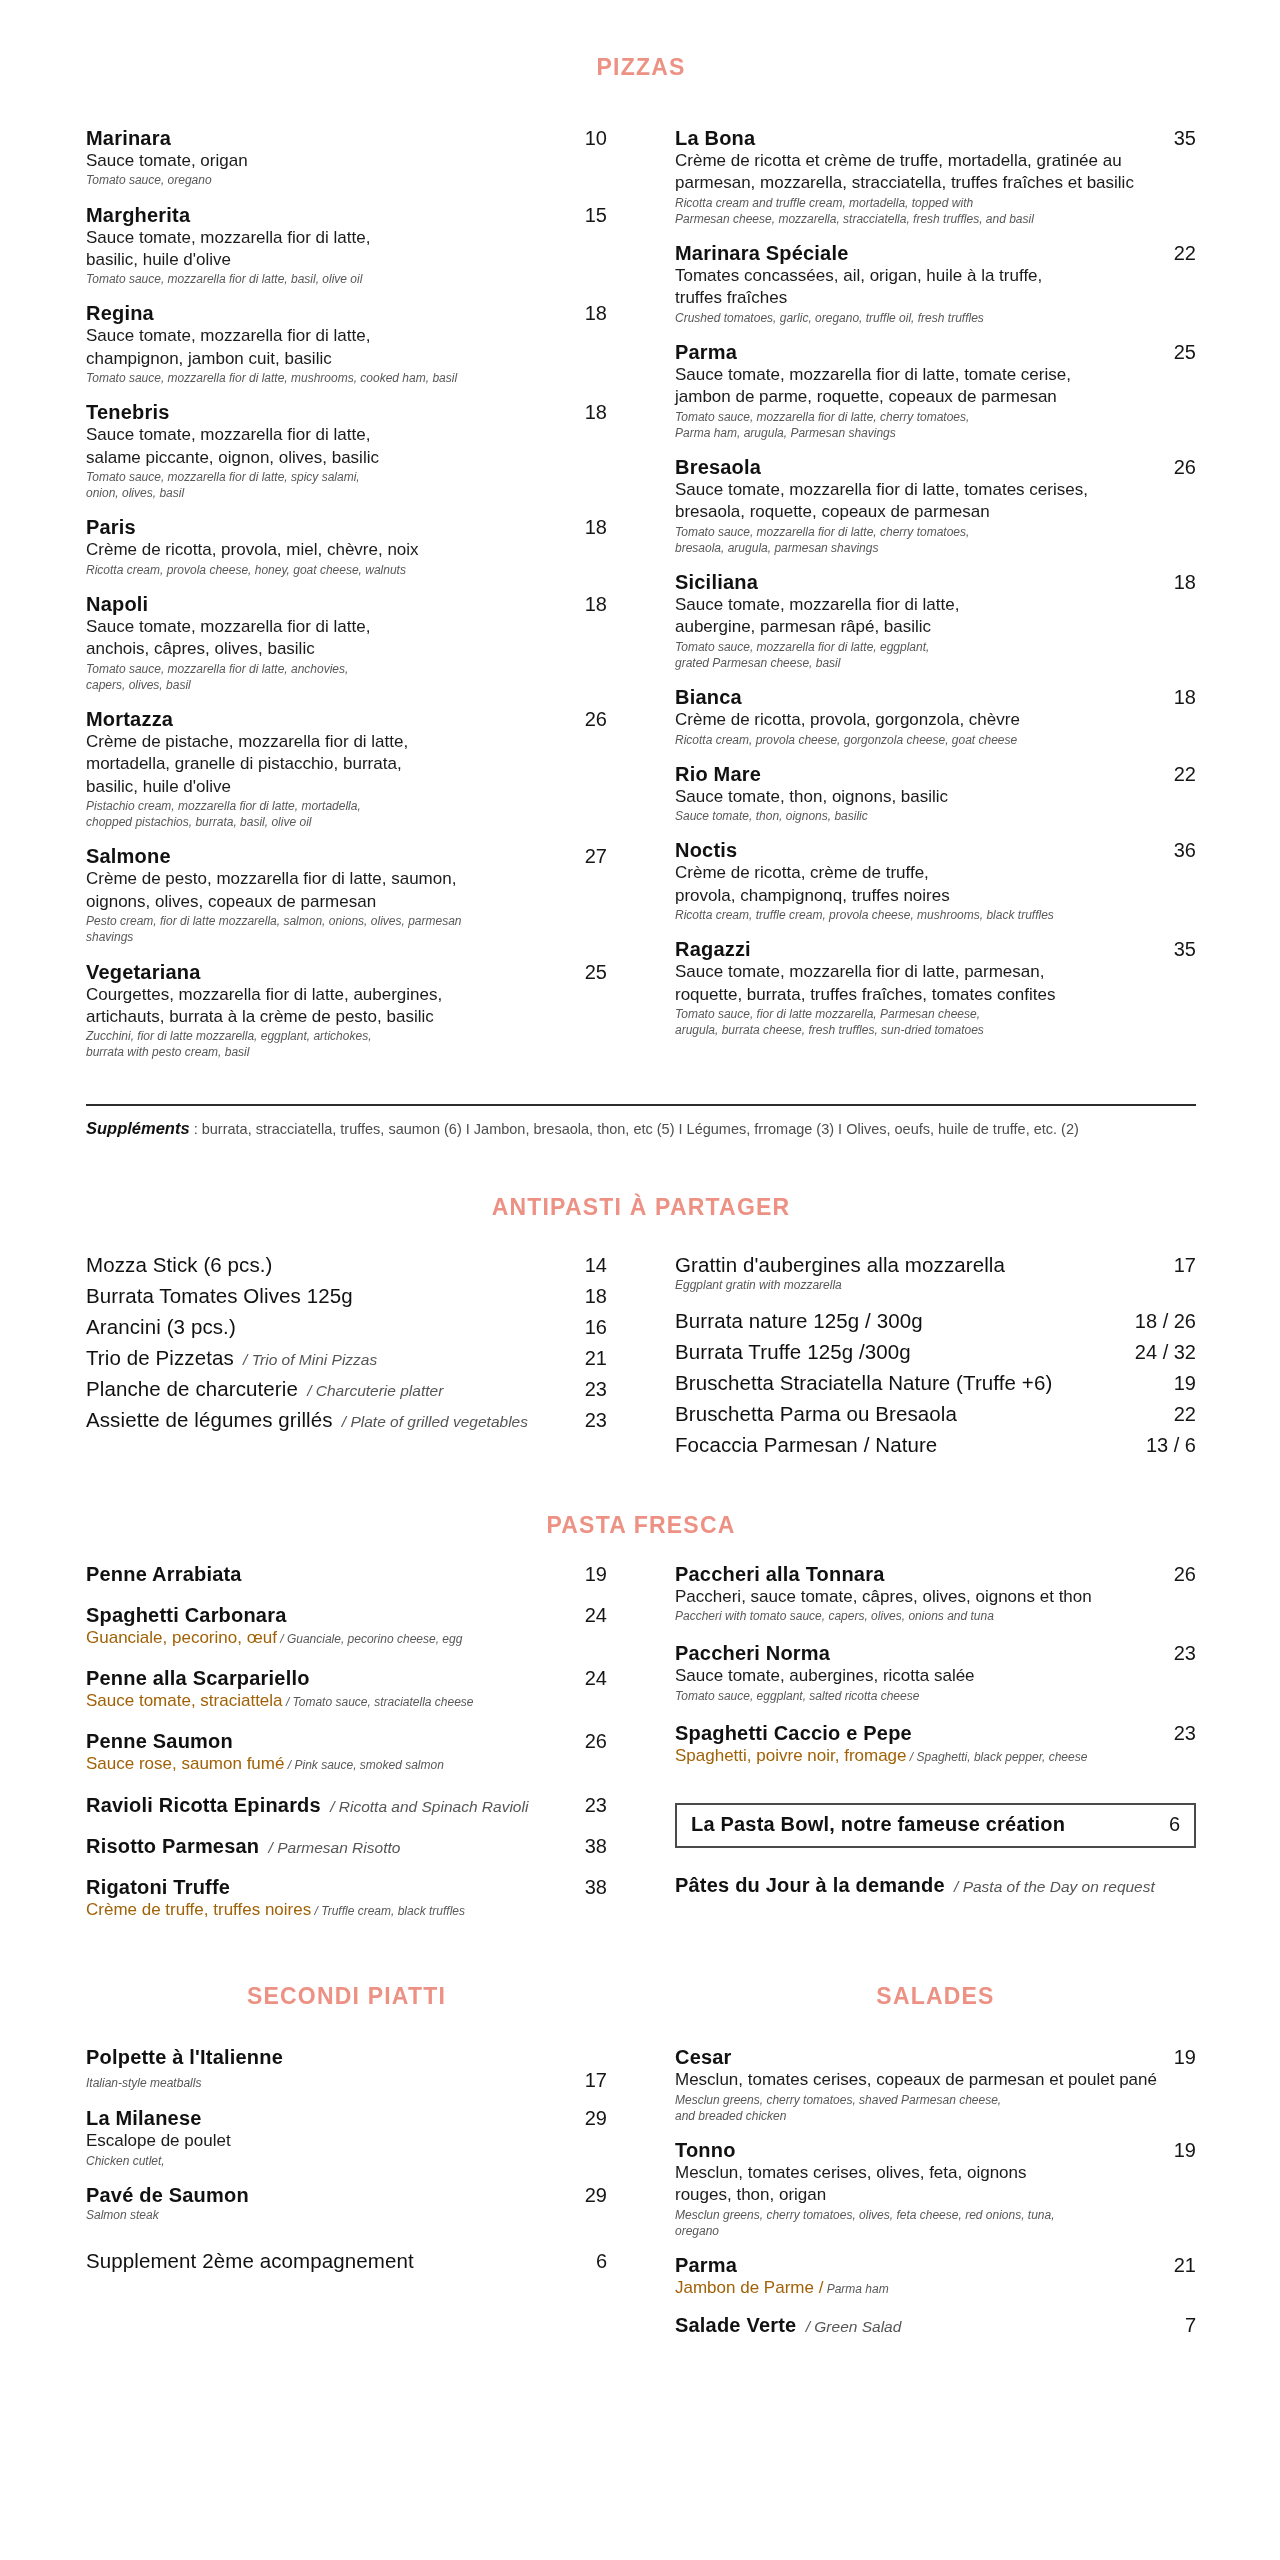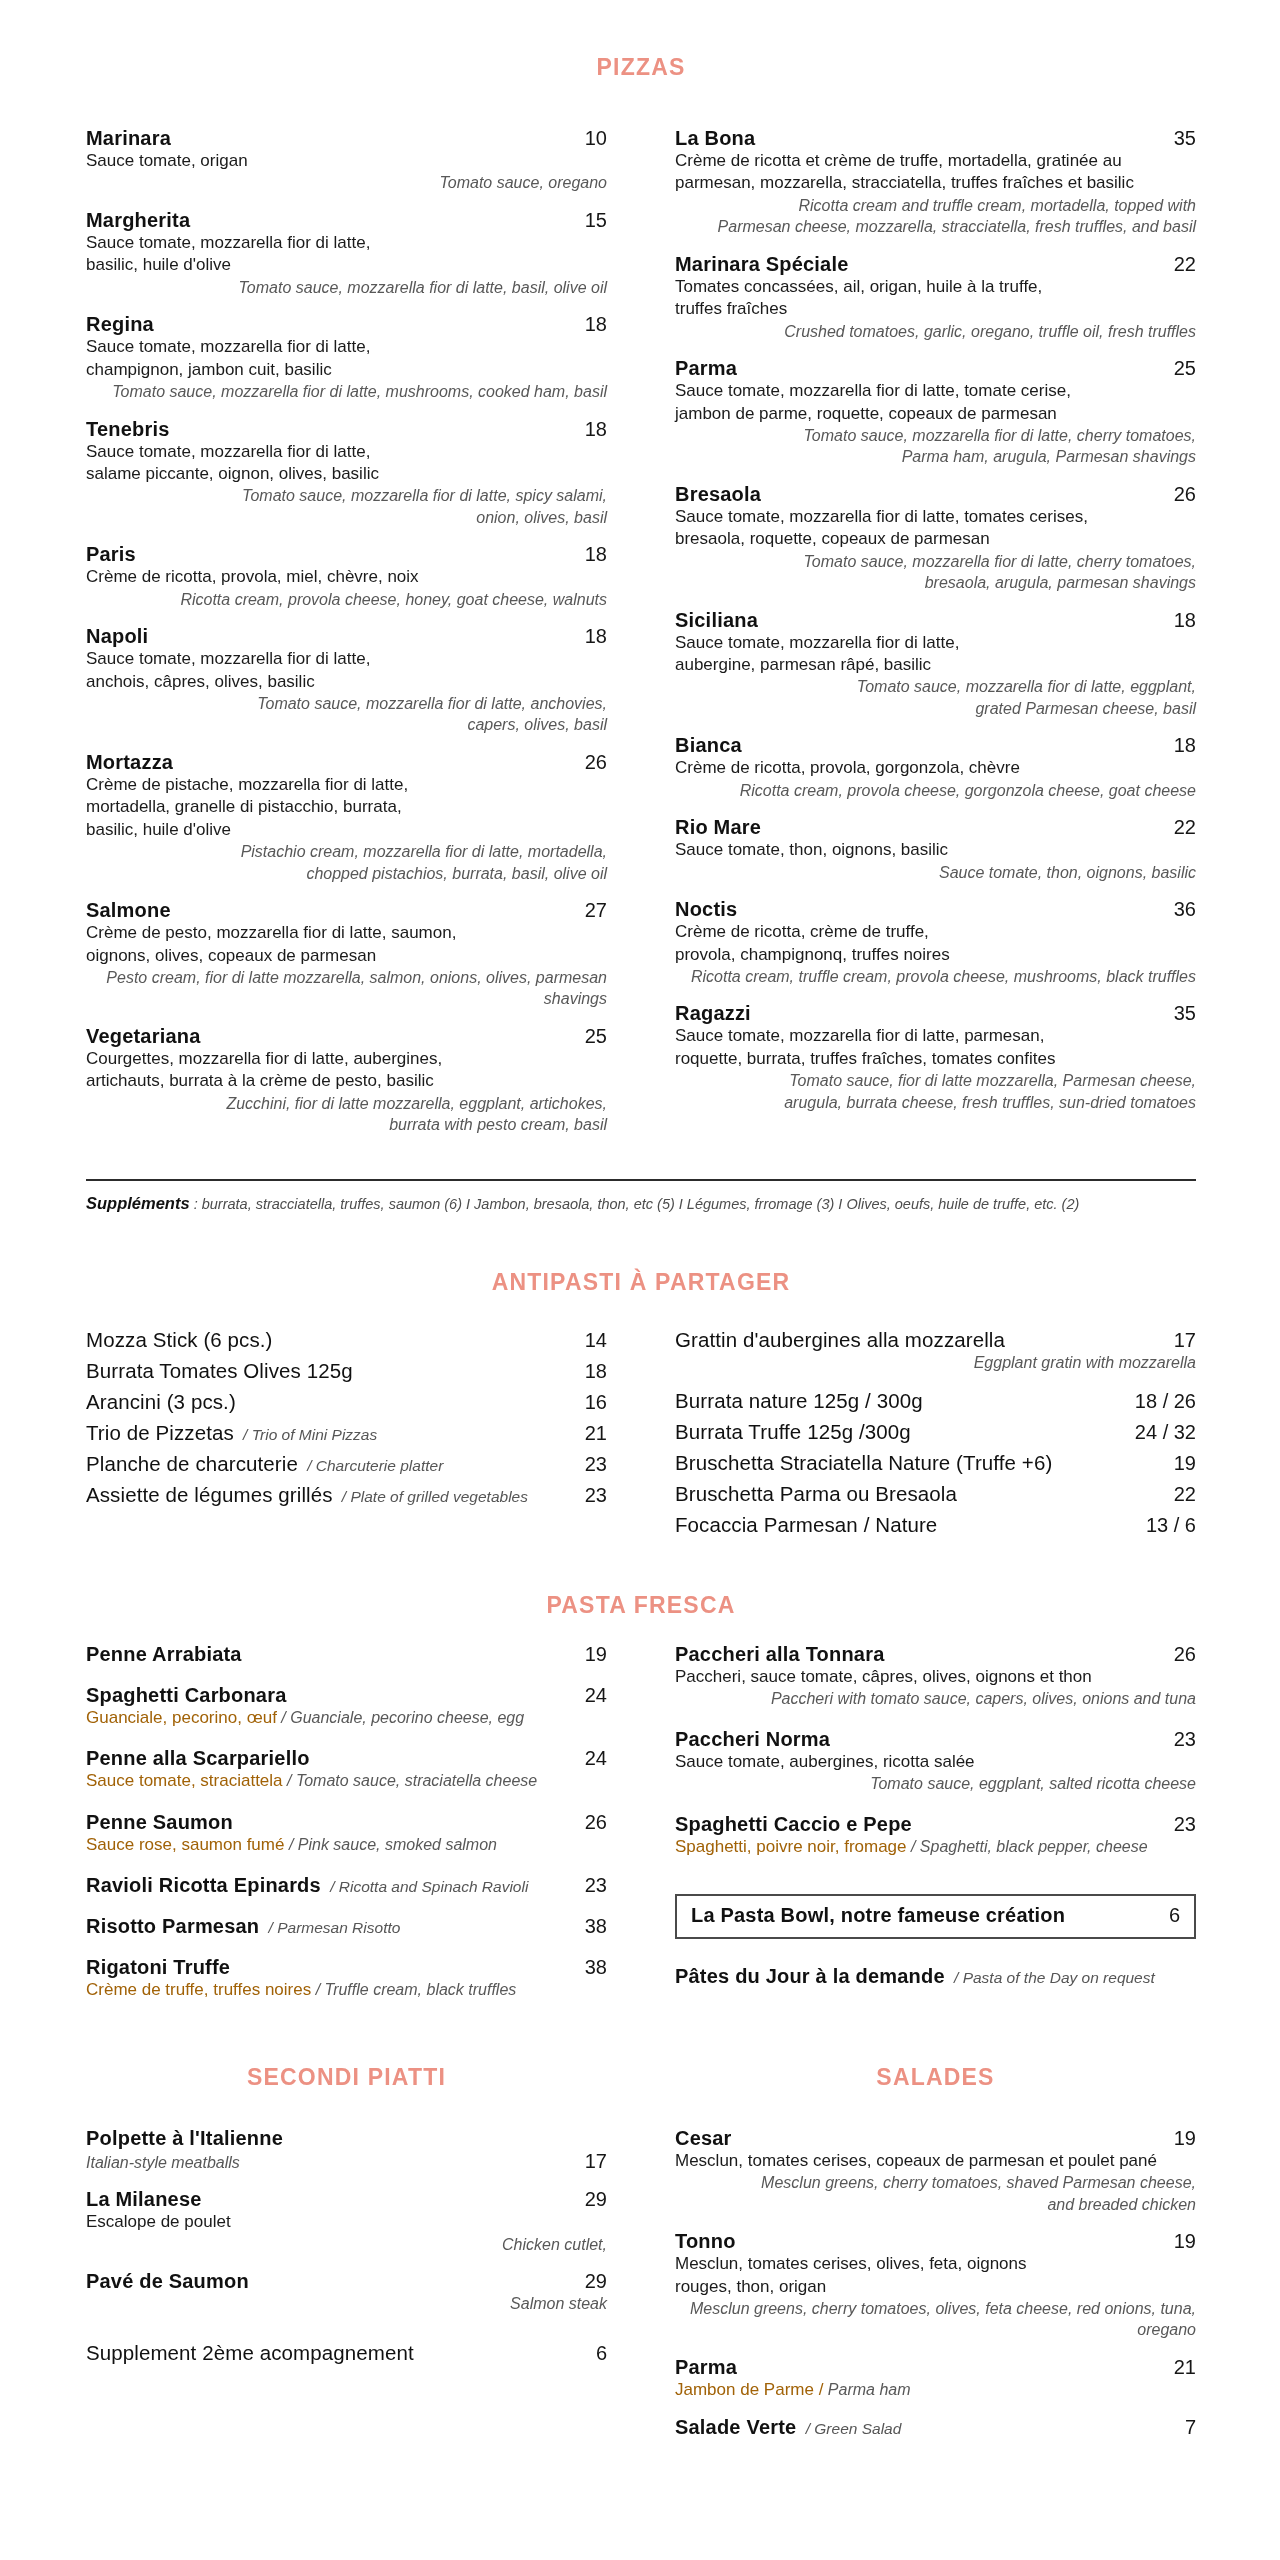--- a/index.html
+++ b/index.html
@@ -21,28 +21,28 @@
   .item{margin-bottom:15px;}
   .title-line{display:flex;justify-content:space-between;align-items:baseline;}
   .title-left{white-space:nowrap;}
   .name{font-weight:700;font-size:20px;letter-spacing:.2px;color:#111;}
   .name.plain{font-weight:400;font-size:20.5px;letter-spacing:.1px;}
   .suffix{font-style:italic;font-weight:400;color:#565656;font-size:15.5px;margin-left:5px;}
   .price{font-size:20px;font-weight:400;color:#161616;white-space:nowrap;margin-left:14px;}
   .fr{font-size:17px;line-height:1.32;color:#1b1b1b;white-space:nowrap;}
   .mixline{font-size:17px;line-height:1.32;white-space:nowrap;}
   .fr-inline{color:#a16207;}
-  .en,.en-inline{font-size:16px;font-style:italic;color:#585858;line-height:1.34;white-space:nowrap;text-align:right;}
+  .en,.en-inline{font-size:12px;font-style:italic;color:#585858;line-height:1.34;white-space:nowrap;}
   .en-row{display:flex;justify-content:space-between;align-items:baseline;}
   .supplements{
     border-top:2px solid #2c2c2c;margin-top:28px;padding-top:13px;
     font-size:14.5px;white-space:nowrap;
   }
   .sup-label{font-weight:700;font-style:italic;font-size:16.5px;color:#111;text-align:center;}
-  .sup-text{font-style:italic;color:#4d4d4d;}
+  .sup-text{color:#4d4d4d;}
   .antipasti-col .item{margin-bottom:7px;}
   .antipasti-col .item .en{margin-bottom:16px;}
   .pasta-col .item{margin-bottom:18px;}
   .item.boxed{border:2px solid #4a4a4a;padding:8px 14px 10px;margin-top:36px;margin-bottom:22px;}
   #secondi-items .item:last-child{margin-top:26px;}
   #pasta-right .item:last-child{margin-top:26px;}
 </style>
 </head>
 <body>
 

